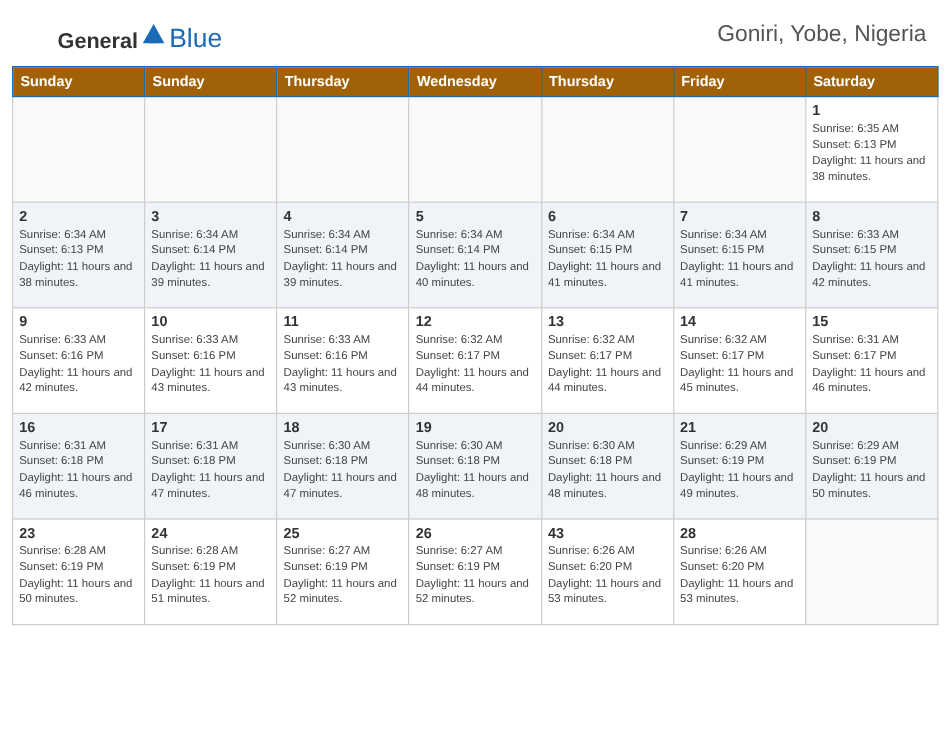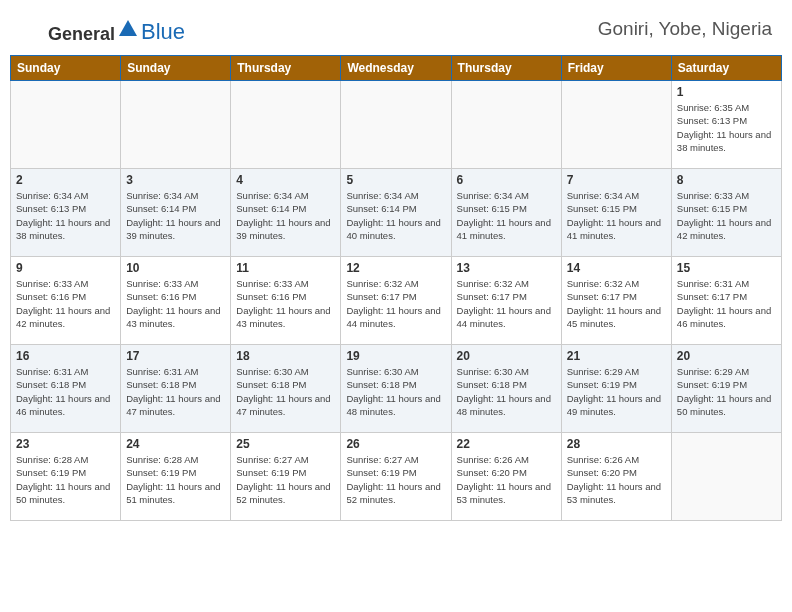--- a/index.html
+++ b/index.html
@@ -287,21 +287,21 @@
 Sunset: 6:19 PM
 Daylight: 11 hours and 52 minutes.</div>
         </td>
         <td>
           <span class="day-number">26</span>
           <div class="day-info">Sunrise: 6:27 AM
 Sunset: 6:19 PM
 Daylight: 11 hours and 52 minutes.</div>
         </td>
         <td>
-          <span class="day-number">22</span>
+          <span class="day-number">43</span>
           <div class="day-info">Sunrise: 6:26 AM
 Sunset: 6:20 PM
 Daylight: 11 hours and 53 minutes.</div>
         </td>
         <td>
           <span class="day-number">28</span>
           <div class="day-info">Sunrise: 6:26 AM
 Sunset: 6:20 PM
 Daylight: 11 hours and 53 minutes.</div>
         </td>

